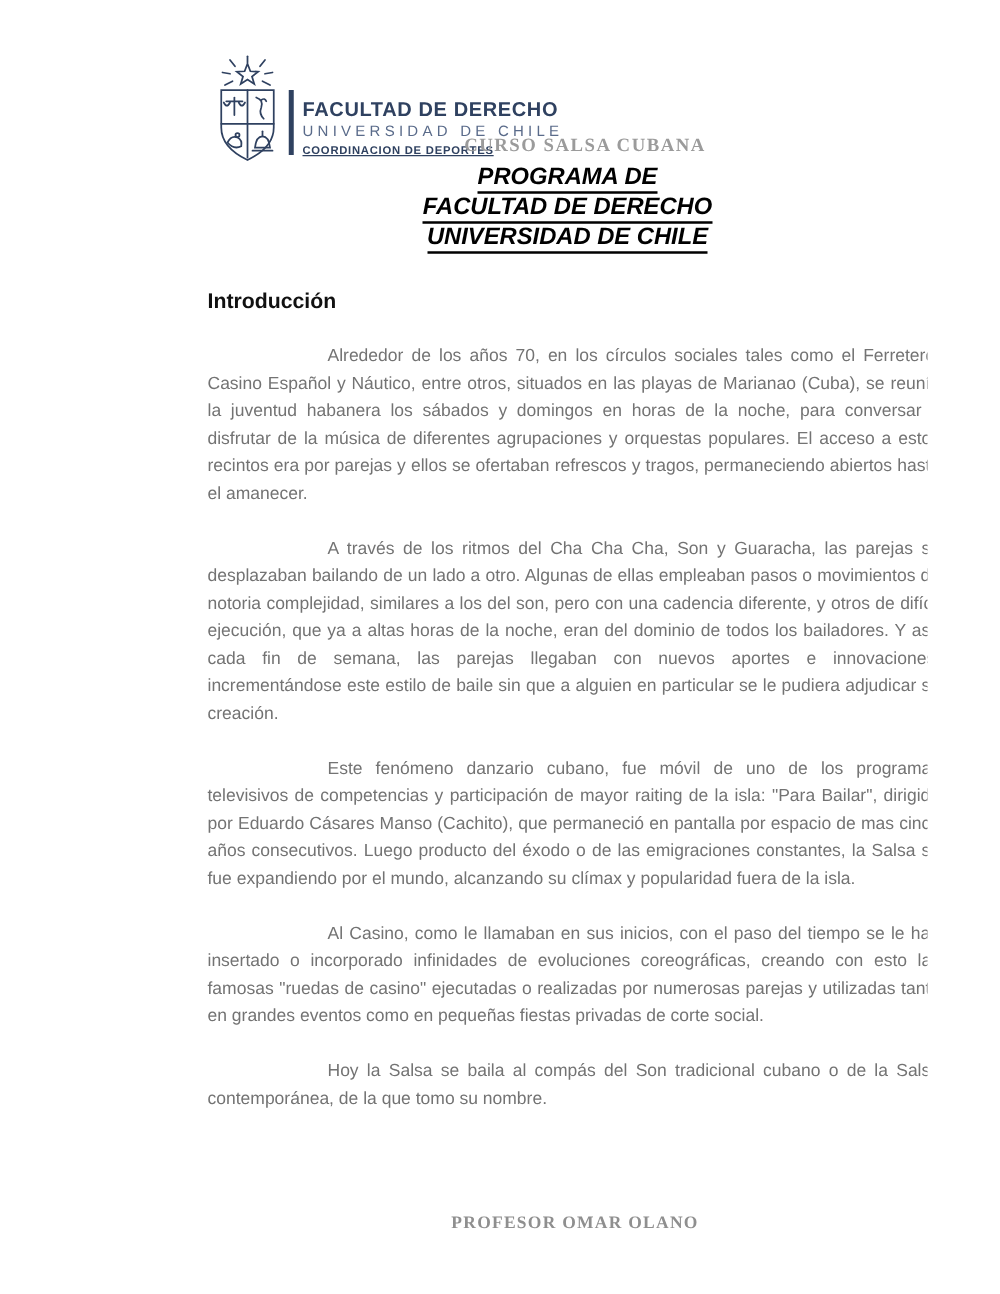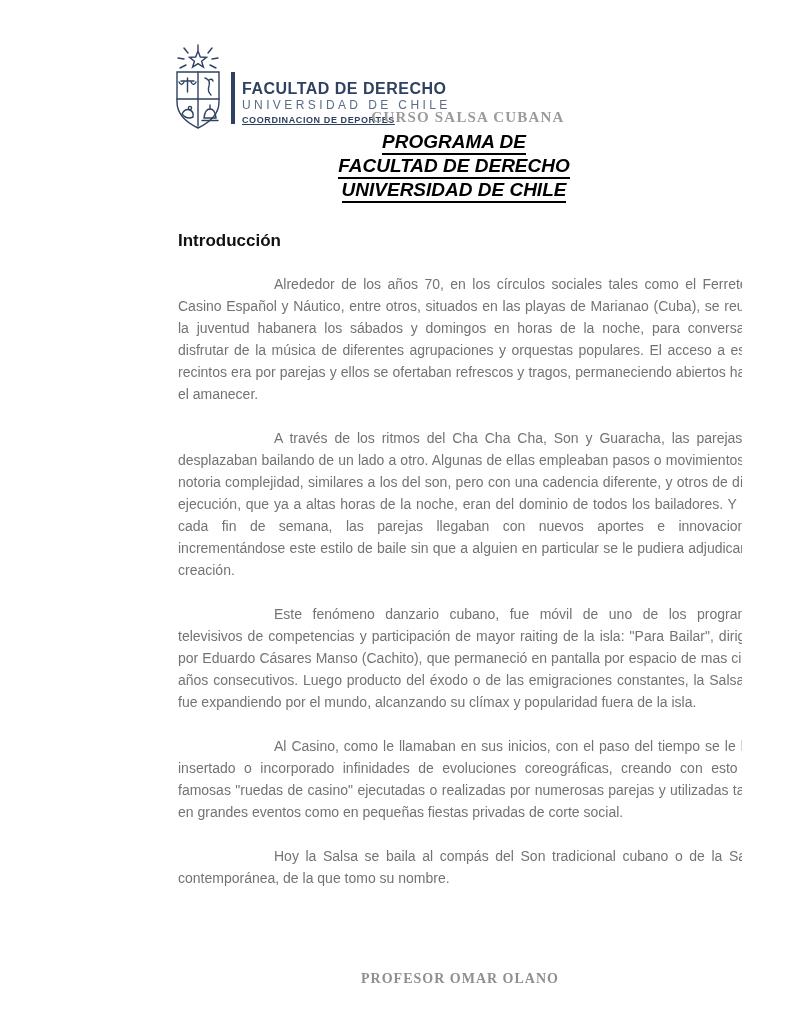--- a/index.html
+++ b/index.html
@@ -86,21 +86,21 @@
     color: #000000;
   }
   .doc-title .title-line span {
     border-bottom: 2px solid #000000;
     padding-bottom: 1px;
   }
 
   
   .content {
     position: absolute;
-    left: 120px;
+    left: 108px;
     top: 231px;
     width: 586px;
   }
   .section-heading {
     font-size: 17px;
     font-weight: bold;
     color: #111111;
     margin-bottom: 22px;
   }
   .content p {

